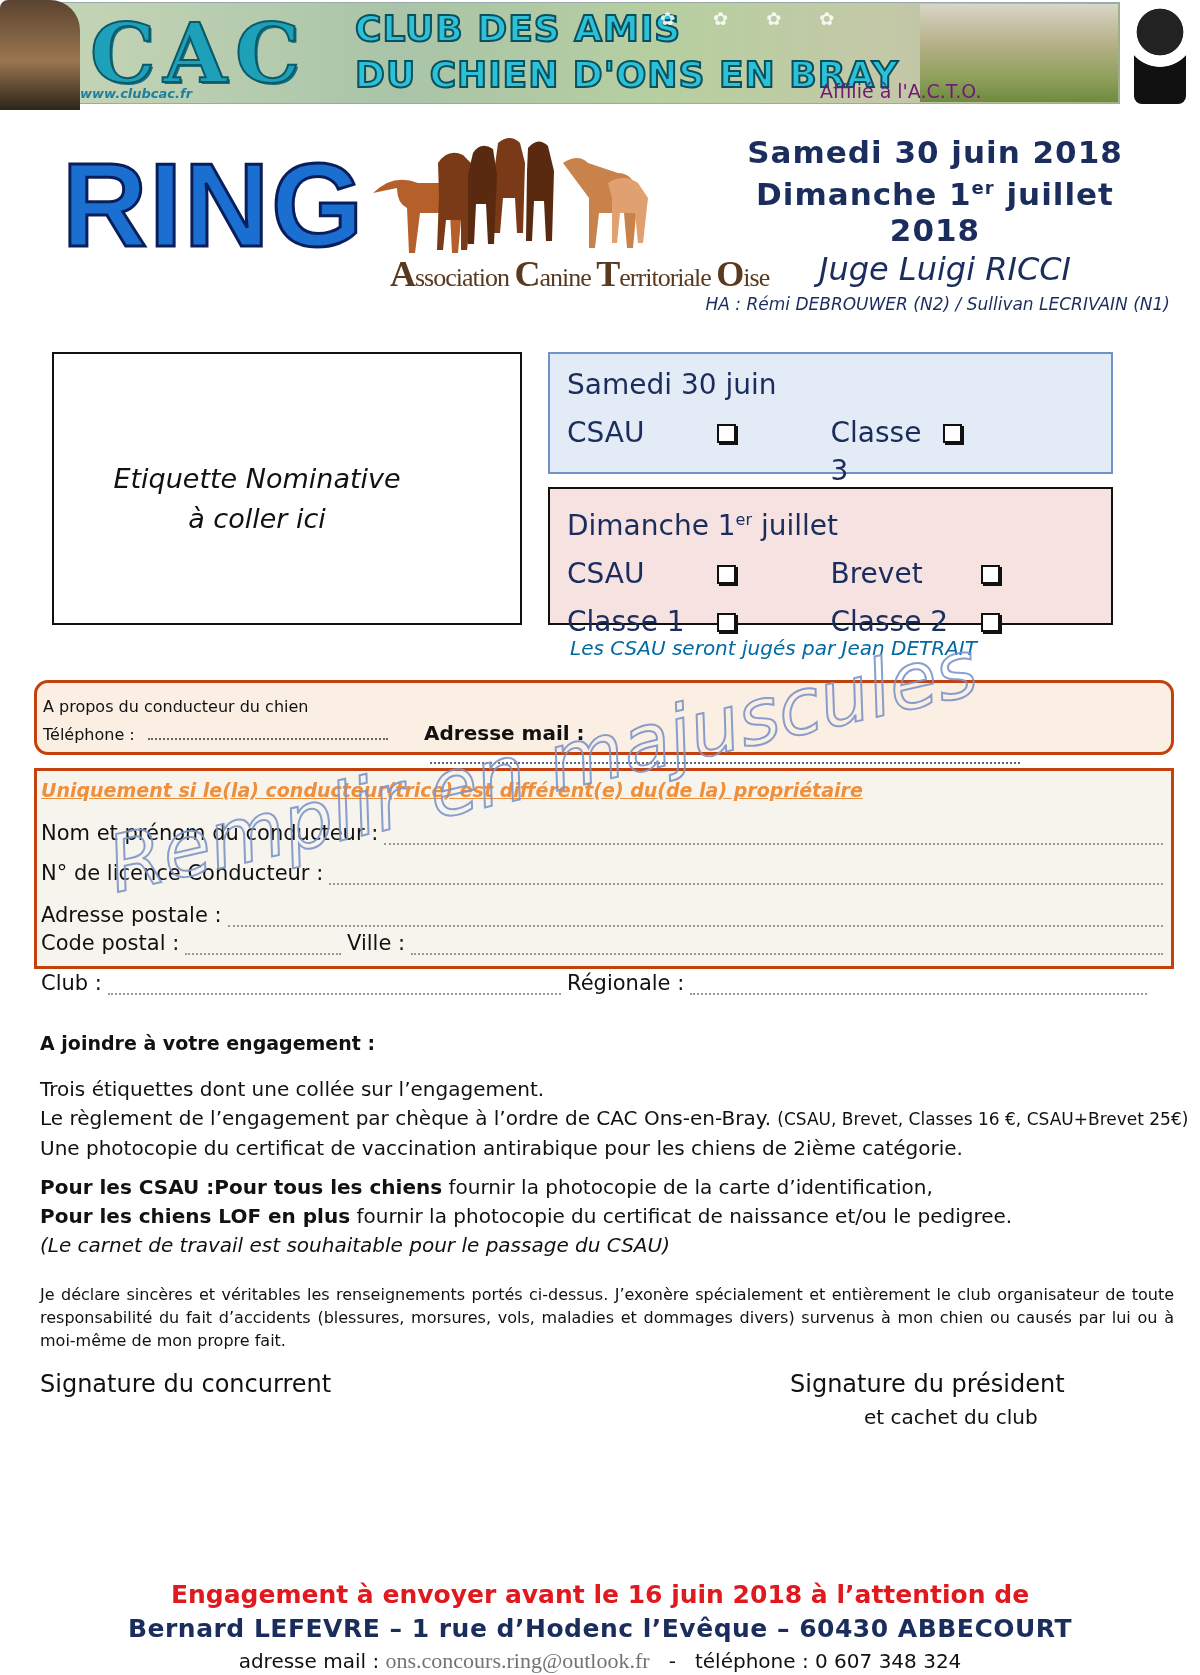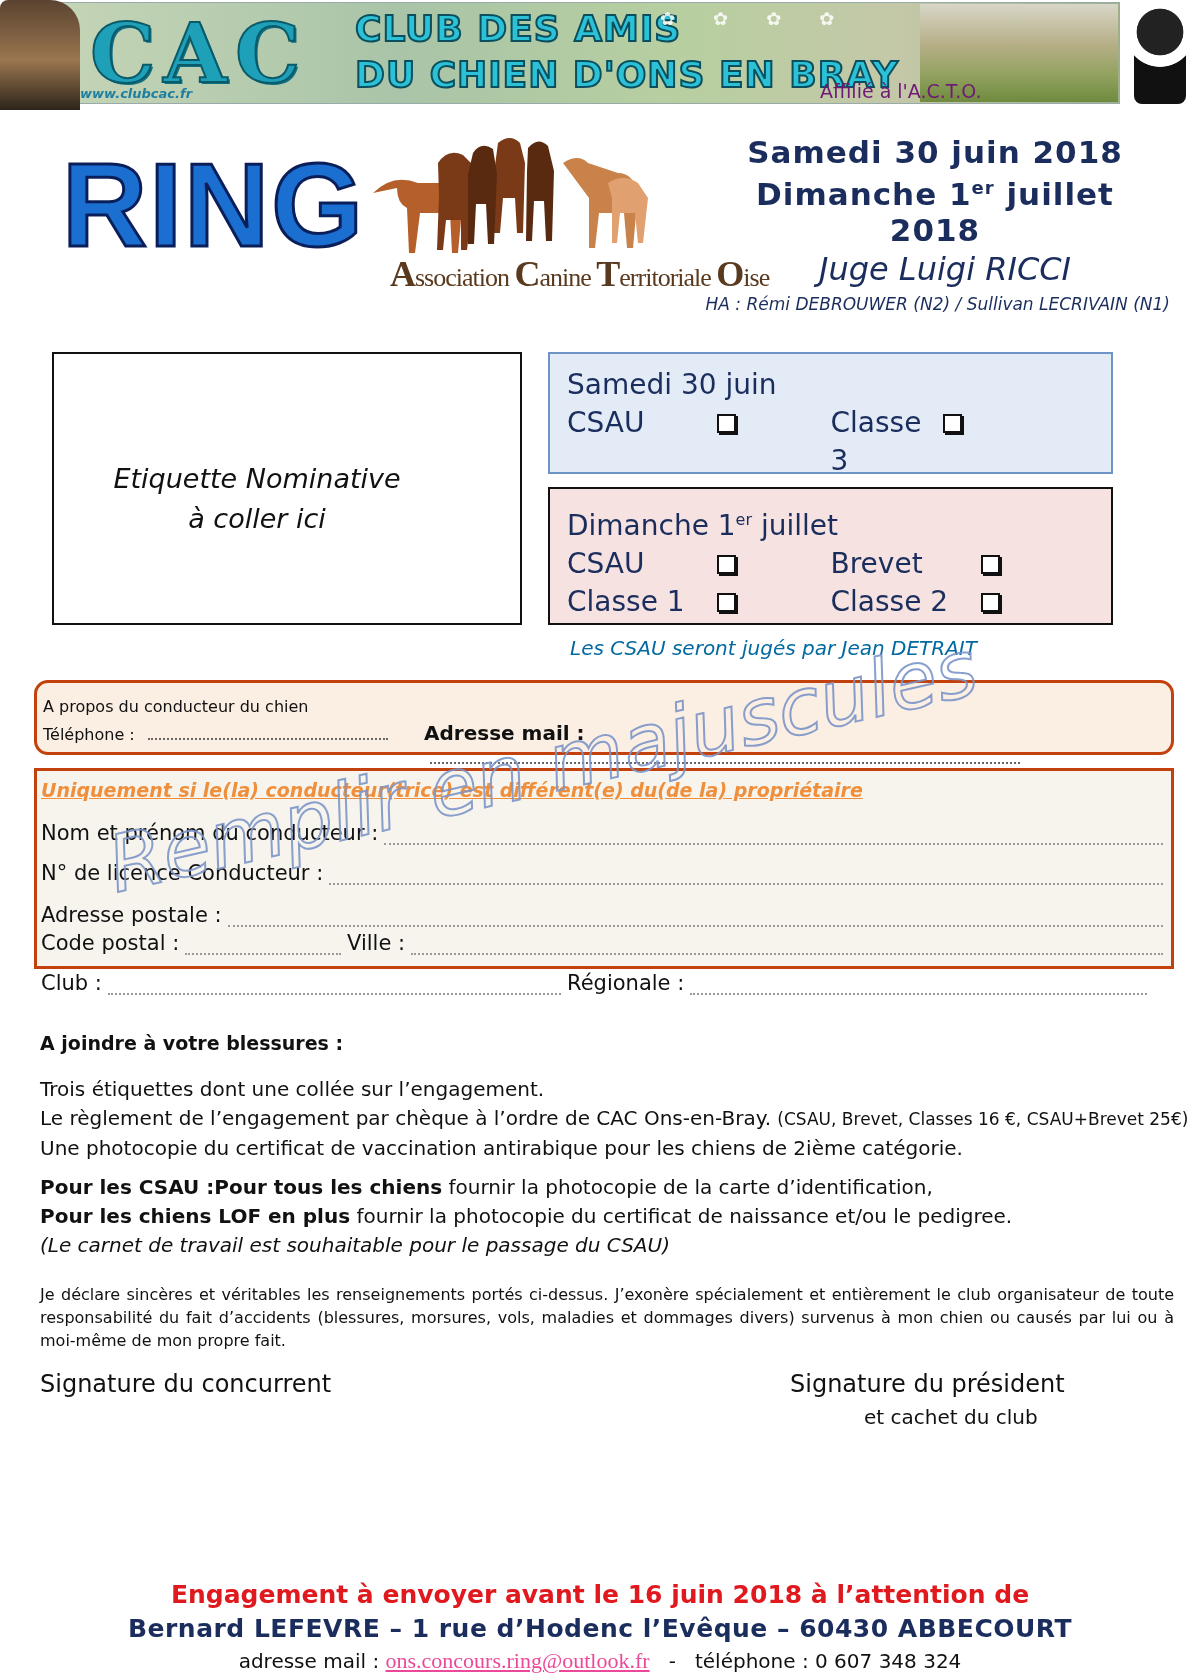--- a/index.html
+++ b/index.html
@@ -34,21 +34,21 @@
   .label-box { left: 52px; top: 352px; width: 470px; height: 273px; border: 2px solid #111; }
   .label-text { position:absolute; left: 0; top: 105px; width: 100%; text-align: center; font-size: 27px; font-style: italic; line-height: 40px; padding-right: 60px; }
 
   
   .day-box { left: 548px; width: 565px; border: 2px solid #111; padding: 12px 17px; font-size: 28px; color: #1a2d5c; }
   .day-sat { top: 352px; height: 122px; background: #e3ebf6; border-color: #6e93c7; }
   .day-sun { top: 487px; height: 138px; background: #f5e2e1; }
   .day-title { line-height: 38px; }
   .day-title sup { font-size: 16px; }
   .opt-row { display: flex; line-height: 38px; }
-  .opt { display: flex; width: 295px; }
+  .opt { display: flex; width: 295px; margin-top: 10px; }
   .opt .lbl { width: 150px; }
   .cb { display: inline-block; width: 19px; height: 19px; border: 2px solid #111; box-shadow: 2px 2px 0 #111; margin-top: 10px; cursor: pointer; background: #fff; }
   .csau-note { left: 570px; top: 636px; font-size: 20px; font-style: italic; color: #0369a1; }
 
   
   .cond-box { left: 34px; top: 680px; width: 1140px; height: 75px; border: 3px solid #c2410c; border-radius: 14px; background: #fbefe4; }
   .cond-title { position:absolute; left: 6px; top: 14px; font-size: 16px; }
   .cond-tel { position:absolute; left: 6px; top: 42px; font-size: 16px; }
   .dots { display: inline-block; border-bottom: 2px dotted #666; height: 14px; vertical-align: baseline; }
   .cond-mail { position:absolute; left: 387px; top: 38px; font-size: 20px; font-weight: bold; }
@@ -66,21 +66,21 @@
   .small { font-size: 17px; }
   .decl { left: 40px; top: 1283px; width: 1134px; font-size: 16px; line-height: 23px; text-align: justify; }
   .sig-left { left: 40px; top: 1370px; font-size: 24px; }
   .sig-right { left: 790px; top: 1370px; font-size: 24px; }
   .sig-right-sub { left: 864px; top: 1405px; font-size: 20px; }
 
   
   .foot1 { left: 0; top: 1580px; width: 1200px; text-align: center; font-size: 25px; font-weight: bold; color: #e0191e; }
   .foot2 { left: 0; top: 1614px; width: 1200px; text-align: center; font-size: 25px; font-weight: bold; color: #1a2d5c; letter-spacing: .5px; }
   .foot3 { left: 0; top: 1648px; width: 1200px; text-align: center; font-size: 20px; color: #111; }
-  .foot3 a { font-family: "Liberation Serif", serif; font-size: 22px; color: #ec4899; text-decoration: underline; }
+  .foot3 a { font-family: "Liberation Serif", serif; font-size: 22px; color: #737373; }
 </style>
 </head>
 <body>
 
 <div class="abs" id="banner">
   <div class="abs banner-strip"></div>
   <div class="abs dog-left"></div>
   <div class="abs cac-logo">CAC</div>
   <div class="abs cac-url">www.clubcac.fr</div>
   <div class="abs club-title">
@@ -213,21 +213,21 @@
       <span class="dots"></span>
   </div>
   <div class="field" style="left:530px;top:200px;width:580px">
     <span>Régionale :</span>
       <span class="dots"></span>
   </div>
 </div>
 
 <div class="abs watermark" style="top:820px;left:120px">Remplir en majuscules</div>
 
-<div class="abs join-title">A joindre à votre blessures :</div>
+<div class="abs join-title">A joindre à votre engagement :</div>
 <div class="abs para" style="top:1075px">
   <div>Trois étiquettes dont une collée sur l’engagement.</div>
   <div><span>Le règlement de l’engagement par chèque à l’ordre de CAC Ons-en-Bray.</span> <span class="small">(CSAU, Brevet, Classes 16 €, CSAU+Brevet 25€)</span></div>
   <div>Une photocopie du certificat de vaccination antirabique pour les chiens de 2ième catégorie.</div>
 </div>
 <div class="abs para" style="top:1173px">
   <div><b>Pour les CSAU :</b><b>Pour tous les chiens</b><span> fournir la photocopie de la carte d’identification,</span></div>
   <div><b>Pour les chiens LOF en plus</b><span> fournir la photocopie du certificat de naissance et/ou le pedigree.</span></div>
   <div style="font-style:italic">(Le carnet de travail est souhaitable pour le passage du CSAU)</div>
 </div>

